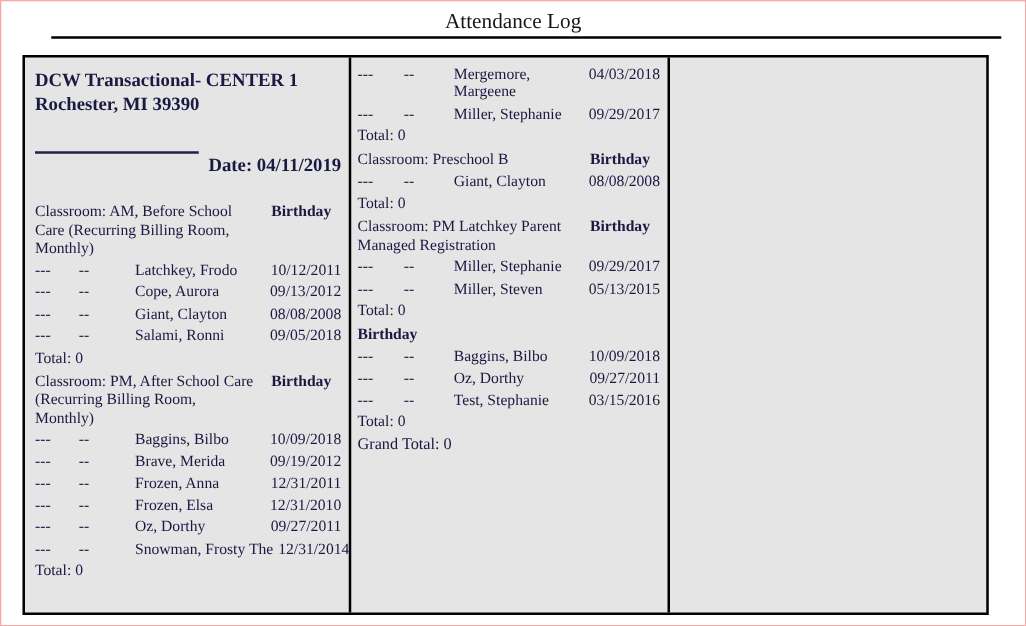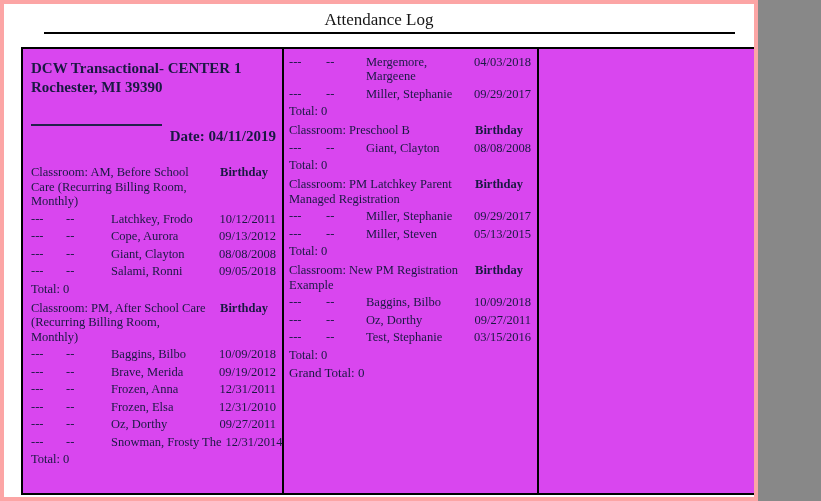--- a/index.html
+++ b/index.html
@@ -1,34 +1,34 @@
 <!DOCTYPE html>
 <html><head>
 <meta charset="utf-8">
 <style>
   * { margin:0; padding:0; box-sizing:border-box; }
   html,body { background:#888; }
   body { width:821px; }
   .page {
-    position:relative; width:758px; height:501px;
-    background:#fff; border:4px solid #fca5a5;
+    position:relative; width:821px; height:501px;
+    background:#fff; border:1px solid #fca5a5;
     font-family:"Liberation Serif","DejaVu Serif",serif;
     color:#191942; overflow:hidden;
   }
   .doc-title {
     text-align:center; margin-top:5px;
     font-size:17px; line-height:21px; color:#161616;
   }
   .title-rule {
     position:absolute; left:40px; right:19px; top:28px;
     border-top:2px solid #000;
   }
   .report {
     position:absolute; left:17px; top:43px; width:773px; height:448px;
-    border:2px solid #000; display:flex; background:#d946ef;
+    border:2px solid #000; display:flex; background:#e5e5e5;
   }
   .col { overflow:hidden; height:100%; }
   .col-left  { width:261px; border-right:2px solid #000; padding:10px 6px 0 8px; }
   .col-mid   { width:255px; border-right:2px solid #000; padding:6px 6px 0 5px; }
   .col-right { flex:1; }
   
   .center-info { margin-bottom:0; }
   .info-line { font-weight:bold; font-size:15px; line-height:19px; }
   .date-rule { width:131px; border-top:2px solid #22224a; margin-top:27px; }
   .date-line { font-weight:bold; font-size:15px; line-height:17px; margin-top:2px;text-align:right; }
@@ -191,21 +191,20 @@
           <span class="c1">---</span>
           <span class="c2">--</span>
           <span class="nm">Miller, Steven</span>
           <span class="bd">05/13/2015</span>
         </div>
         <div class="total">Total: 0</div>
       </div>
 
       <div class="section">
         <div class="sec-head">
-          <div class="sec-title">Classroom: New PM Registration Example</div>
           <div class="sec-birthday">Birthday</div>
         </div>
         <div class="row">
           <span class="c1">---</span>
           <span class="c2">--</span>
           <span class="nm">Baggins, Bilbo</span>
           <span class="bd">10/09/2018</span>
         </div>
         <div class="row">
           <span class="c1">---</span>

